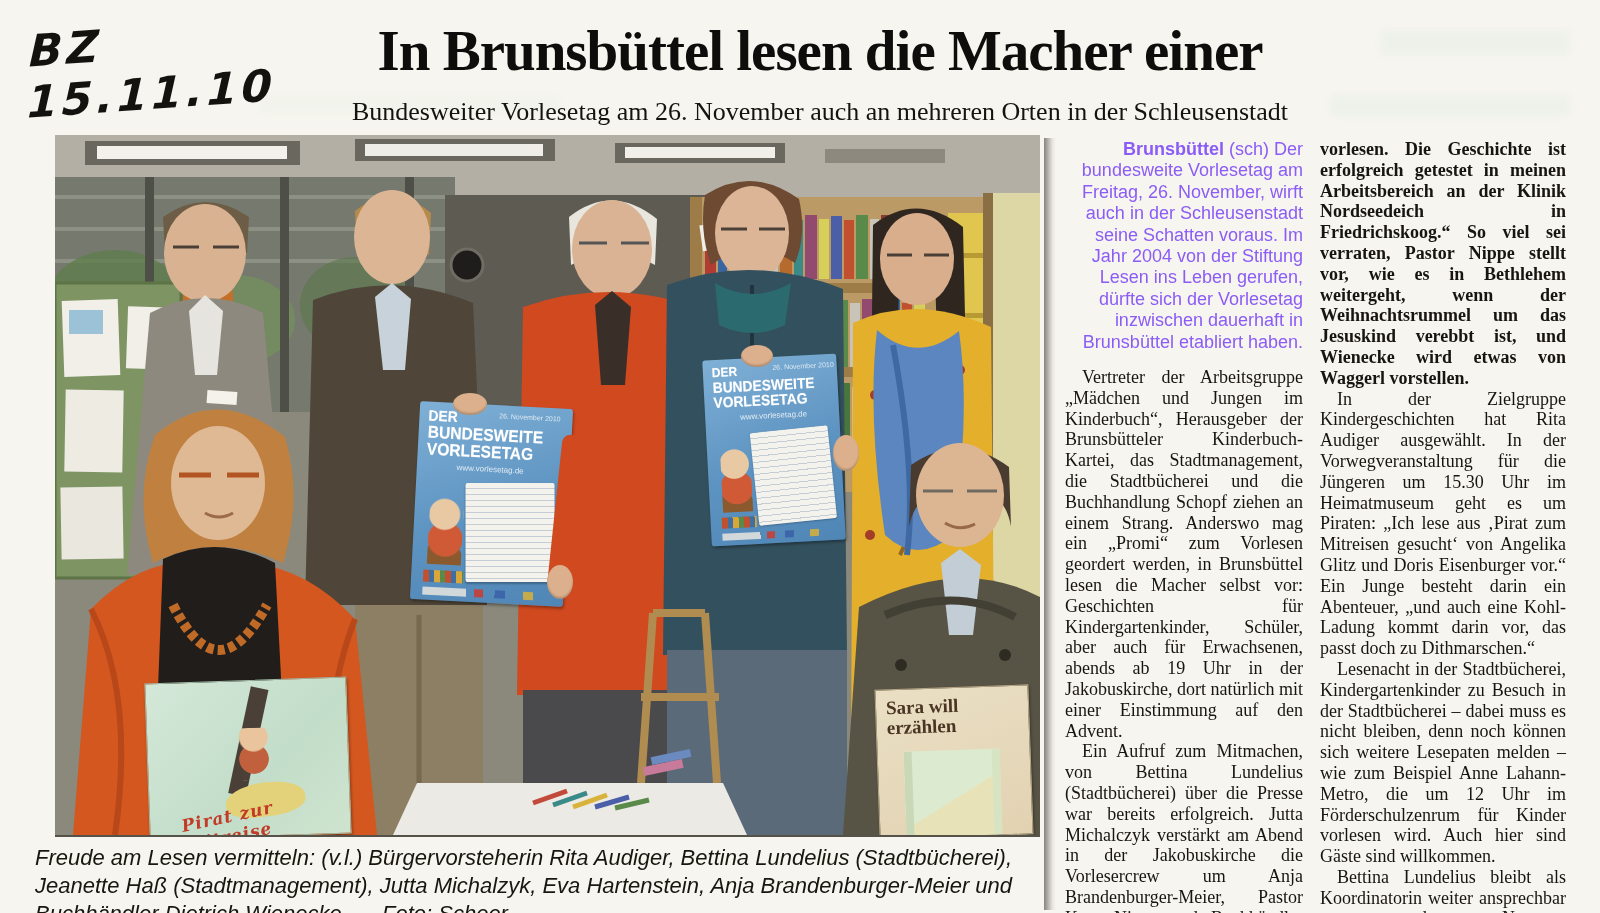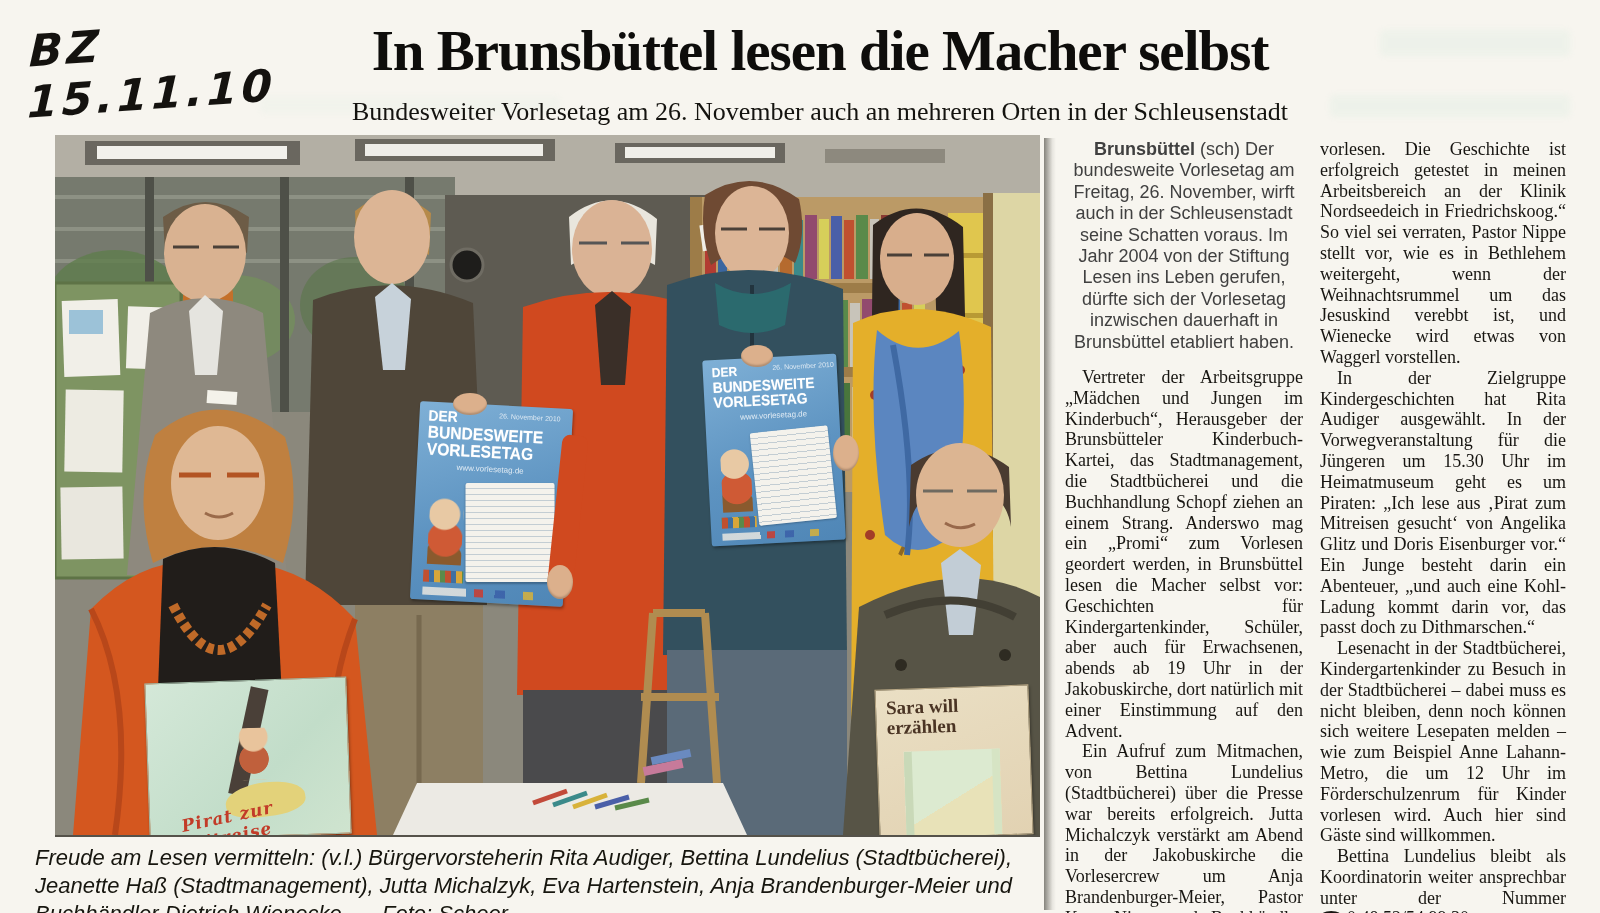--- a/index.html
+++ b/index.html
@@ -101,37 +101,37 @@
   }
   .caption .credit{font-style:italic;margin-left:28px;}
 
   
   .colshadow{position:absolute;left:1044px;top:138px;width:12px;height:772px;
     background:linear-gradient(90deg,rgba(40,38,30,.55),rgba(40,38,30,.08) 70%,transparent);}
   .col{position:absolute;top:139px;font-size:18px;line-height:20.8px;text-align:justify;}
   .col1{left:1065px;width:238px;}
   .col2{left:1320px;width:246px;}
   .col p{margin:0;text-indent:17px;font-family:"Liberation Serif", serif;color:#171511;}
-  .col p.noindent{text-indent:0;}
+  .col p.noindent{text-indent:0;font-weight:bold;}
   .col p.lead{
     font-family:"Liberation Sans", sans-serif;font-size:18px;line-height:21.4px;
-    text-align:center;text-indent:0;margin-bottom:14px;color:#404040;
+    text-align:right;text-indent:0;margin-bottom:14px;color:#8b5cf6;
   }
   .col p.lead b{font-weight:bold;}
   .phone{white-space:nowrap;}
 </style>
 </head>
 <body>
 
 <div class="smudge" data-interactable="false" style="left:1380px;top:30px;width:190px;height:26px;"></div>
 <div class="smudge" data-interactable="false" style="left:1330px;top:95px;width:240px;height:22px;"></div>
 <div class="smudge" data-interactable="false" style="left:260px;top:96px;width:300px;height:18px;opacity:.06;"></div>
 
 <div class="hand-note" data-interactable="false">BZ 15.11.10</div>
-<h1 class="headline" data-interactable="false" style="margin:0;">In Brunsbüttel lesen die Macher selbst</h1>
+<h1 class="headline" data-interactable="false" style="margin:0;">In Brunsbüttel lesen die Macher einer</h1>
 <div class="subheadline" data-interactable="false">Bundesweiter Vorlesetag am 26. November auch an mehreren Orten in der Schleusenstadt</div>
 
 <div class="photo" data-interactable="false">
   <svg width="985" height="700" viewBox="0 0 985 700" data-interactable="false">
 
     <g data-interactable="false">
       <rect x="0" y="0" width="985" height="68" fill="#b3afa4"></rect>
       <rect x="30" y="6" width="215" height="24" fill="#6a675f"></rect>
       <rect x="42" y="11" width="190" height="13" fill="#f2f1ec"></rect>
       <rect x="300" y="4" width="200" height="22" fill="#6a675f"></rect>

